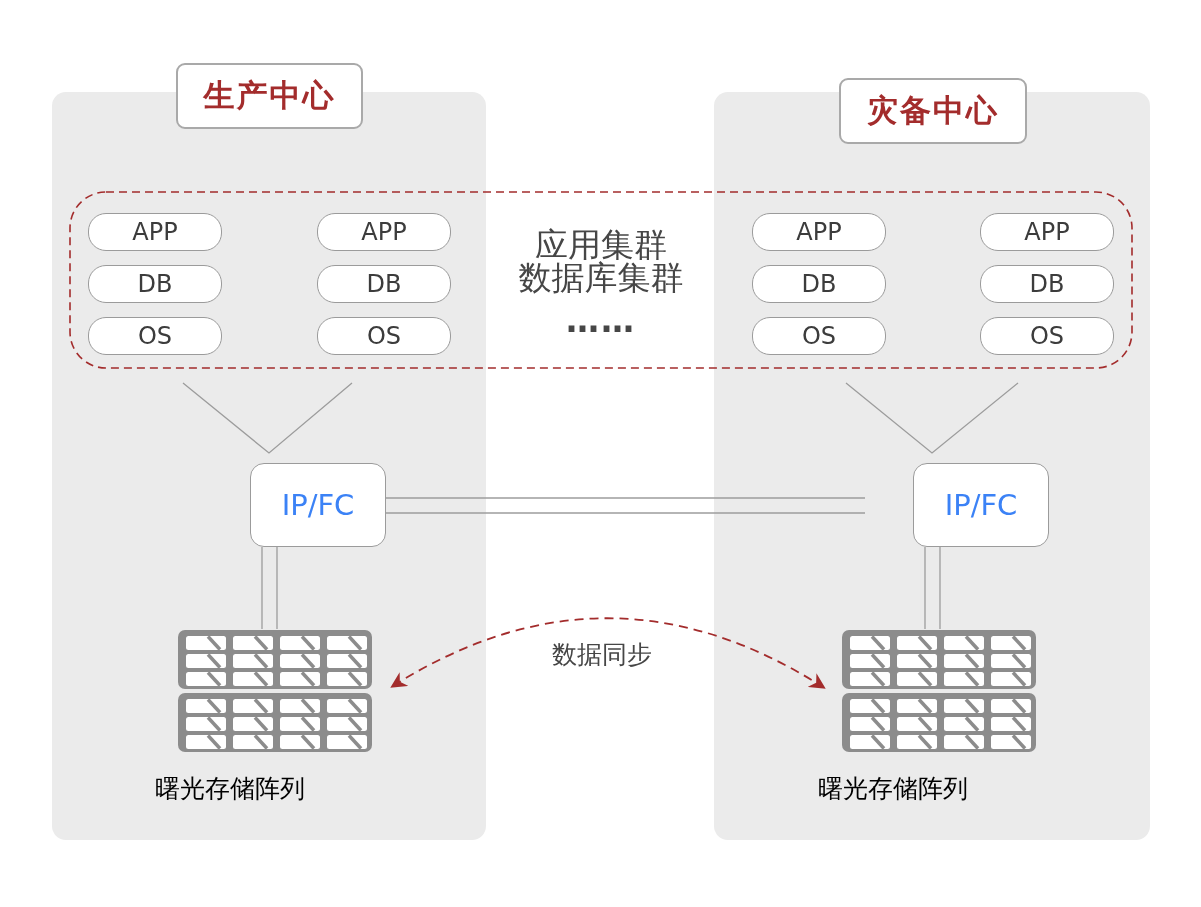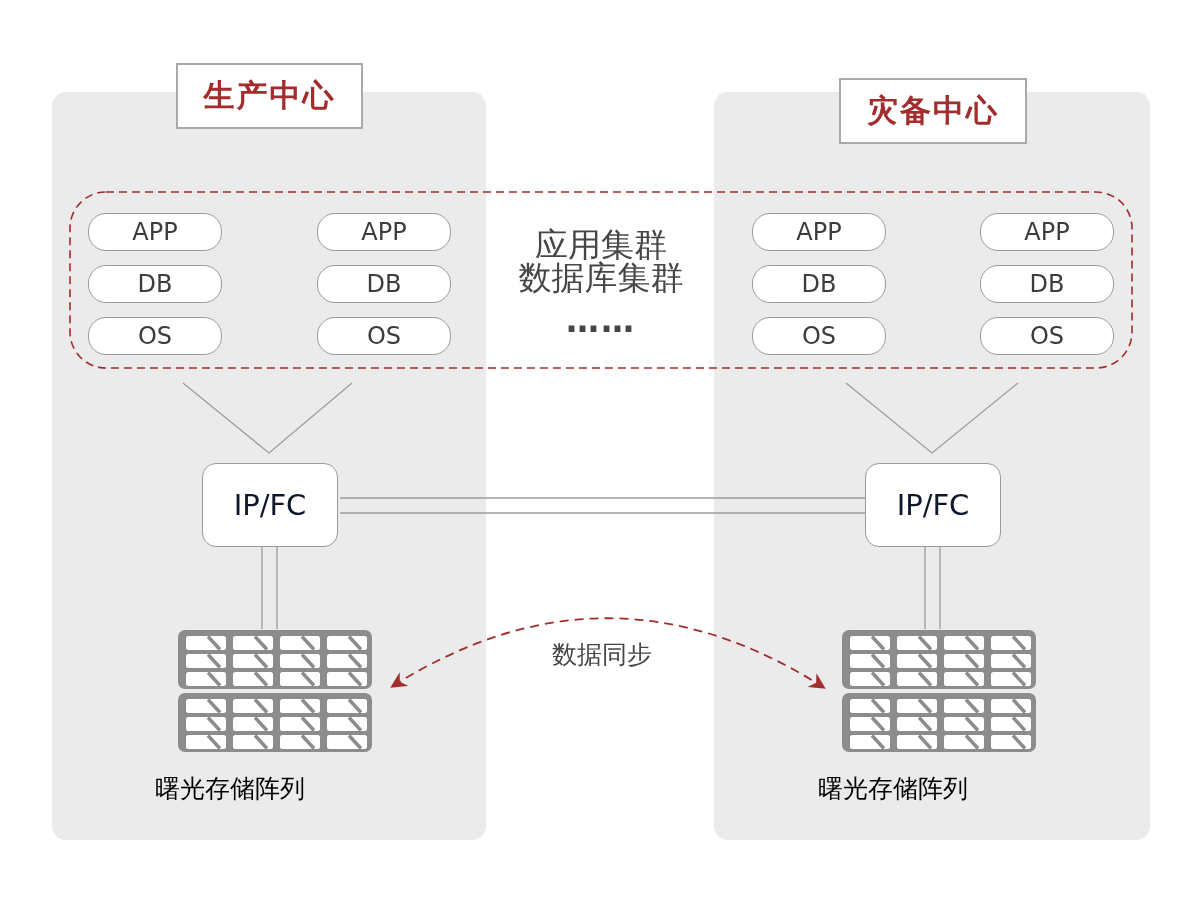--- a/index.html
+++ b/index.html
@@ -20,21 +20,21 @@
     border-radius: 14px;
   }
   #panel-left  { left: 52px; }
   #panel-right { left: 714px; width: 436px; }
   .title-box {
     position: absolute;
     top: 63px;
     height: 66px;
     background: #ffffff;
     border: 2px solid #A9A9A9;
-    border-radius: 0;
+    border-radius: 9px;
     display: flex;
     align-items: center;
     justify-content: center;
     font-size: 31px;
     font-weight: bold;
     color: #A32C2C;
     letter-spacing: 2px;
     box-sizing: border-box;
   }
   #title-left  { left: 176px; width: 187px; }
@@ -58,22 +58,23 @@
     top: 463px;
     width: 136px;
     height: 84px;
     background: #ffffff;
     border: 1.5px solid #9B9B9B;
     border-radius: 14px;
     display: flex;
     align-items: center;
     justify-content: center;
     font-size: 29px;
-    color: #0f172a;
+    color: #3b82f6;
     box-sizing: border-box;
+    margin-left: 48px;
   }
   #switch-left  { left: 202px; }
   #switch-right { left: 865px; }
   .cluster-annotation {
     position: absolute;
     left: 500px;
     top: 228px;
     width: 202px;
     text-align: center;
     font-size: 33px;

